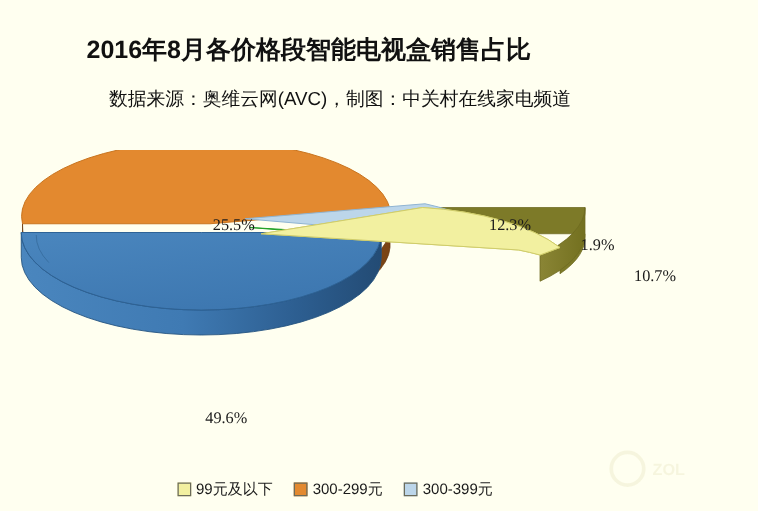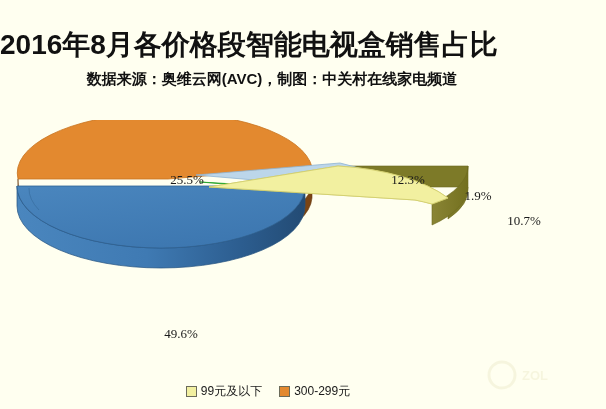--- a/index.html
+++ b/index.html
@@ -20,34 +20,34 @@
     width: 606px;
     height: 409px;
     background: #fffff0;
   }
   .title {
     position: absolute;
     left: 0;
     top: 26px;
     width: 494px;
     text-align: center;
-    font-size: 28px;
+    font-size: 20px;
     font-weight: bold;
     color: #111111;
     letter-spacing: 0px;
     white-space: nowrap;
   }
   .subtitle {
     position: absolute;
     left: 0;
     top: 70px;
     width: 544px;
     text-align: center;
     font-size: 15px;
-    font-weight: bold;
+    font-weight: normal;
     color: #111111;
     white-space: nowrap;
   }
   #pie-svg {
     position: absolute;
     left: 0;
     top: 120px;
   }
   .pct-label {
     font-family: "Liberation Serif", serif;
@@ -173,15 +173,19 @@
 
   <div class="legend">
     <div class="legend-item">
       <span class="legend-swatch" style="background: rgb(242, 240, 160);"></span>
       <span class="legend-label">99元及以下</span>
     </div>
     <div class="legend-item">
       <span class="legend-swatch" style="background: rgb(227, 137, 47);"></span>
       <span class="legend-label">300-299元</span>
     </div>
+    <div class="legend-item">
+      <span class="legend-swatch" style="background: rgb(188, 214, 234);"></span>
+      <span class="legend-label">300-399元</span>
+    </div>
   </div>
 
 </div>
 
 </body></html>

